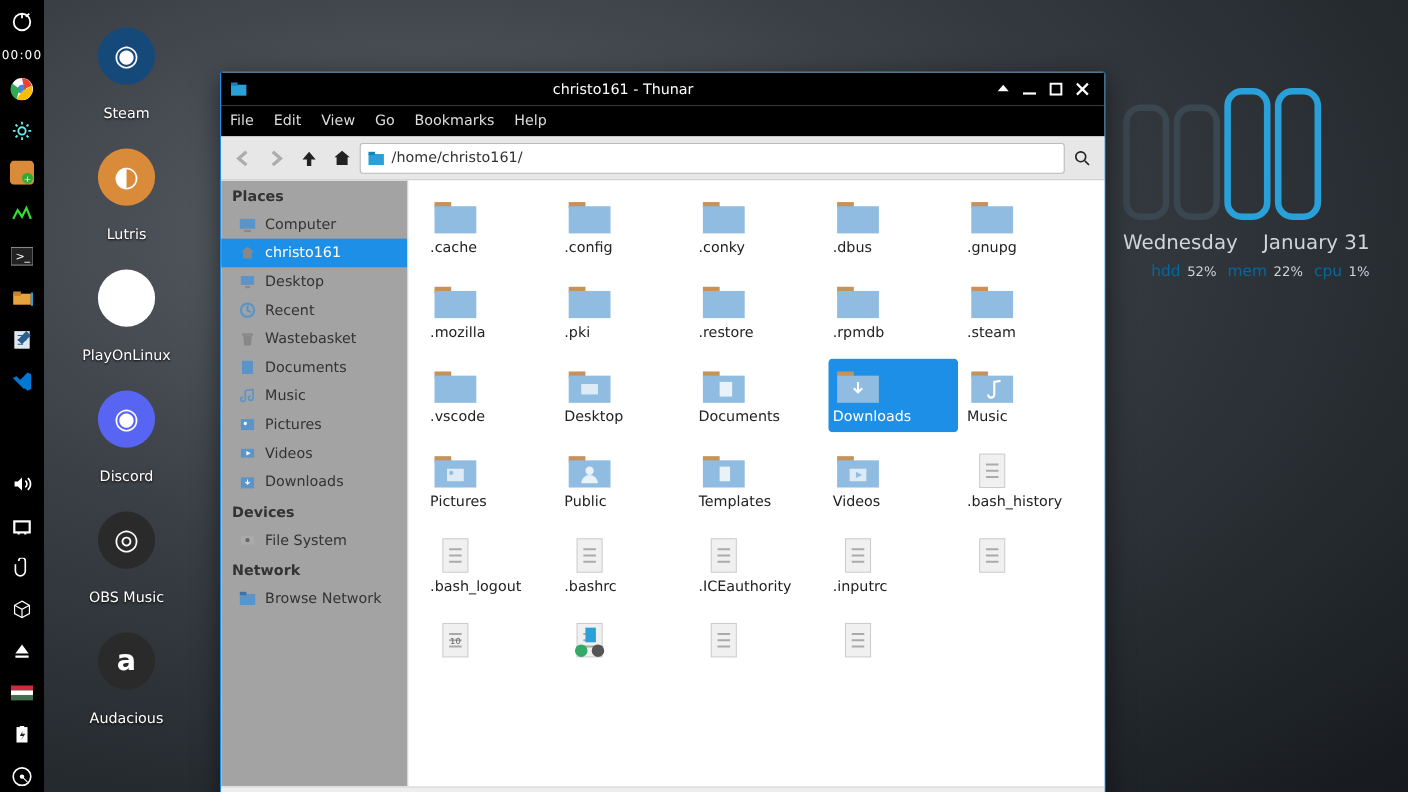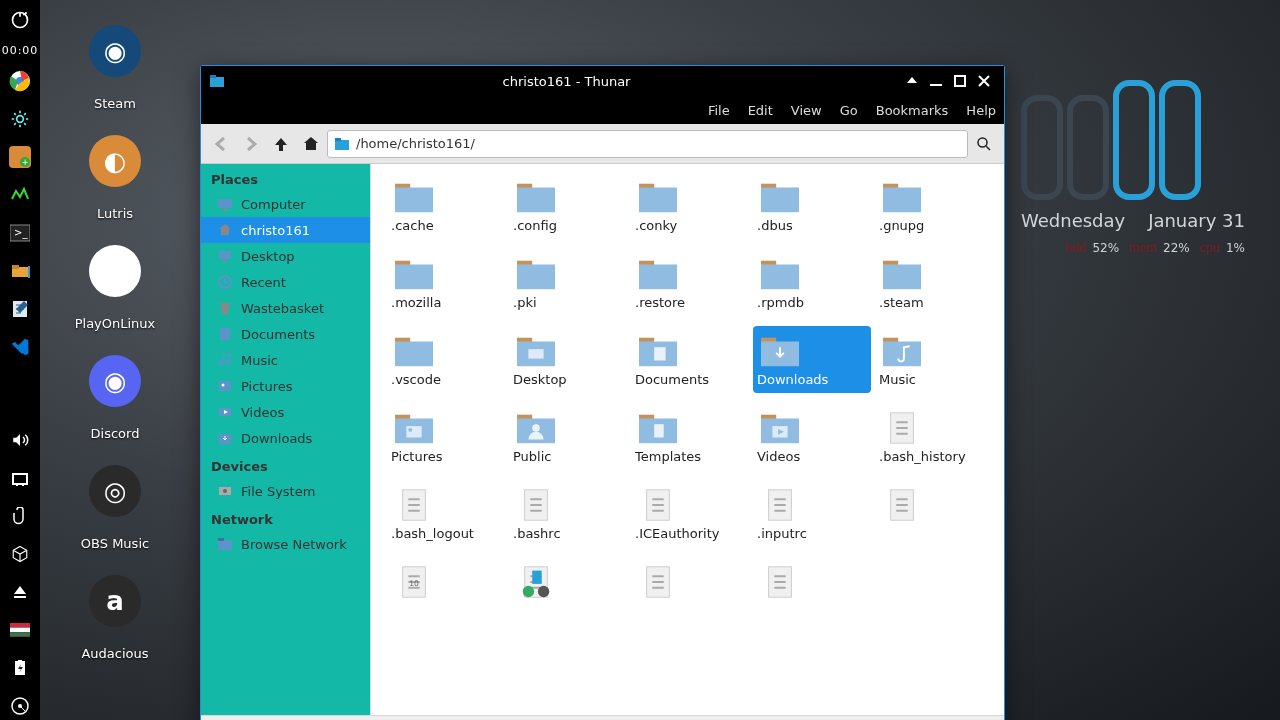--- a/index.html
+++ b/index.html
@@ -29,46 +29,46 @@
   .dicon .circle { width:52px; height:52px; border-radius:50%; display:flex; align-items:center; justify-content:center; }
   .dicon .label { margin-top:19px; font-size:13px; color:#fff; text-align:center; text-shadow:0 1px 2px #000; }
 
   
   .widget { position:absolute; right:35px; top:80px; text-align:right; }
   .widget .rings { display:flex; gap:4px; align-items:flex-end; margin-bottom:10px; }
   .widget .ring { border:6px solid #3a4650; border-radius:16px; width:42px; height:105px; }
   .widget .ring.on { border-color:#2aa0d8; height:120px; }
   .widget .dateline { font-size:18px; color:#d0d6da; }
   .widget .statline { margin-top:8px; font-size:14px; color:#cfd4d8; }
-  .widget .statline .k { color:#7f1d1d; margin-left:10px;font-family:Liberation Serif, serif; }
+  .widget .statline .k { color:#0369a1; margin-left:10px; }
   .widget .statline .k:first-child { margin-left:0; }
   .widget .statline .v { margin-left:6px; font-size:12px; }
 
   
   .win {
     position:absolute; left:200px; top:65px; width:805px; height:677px;
     background:#f6f6f6; border:1px solid #1d8fe6; border-radius:3px;
     display:flex; flex-direction:column; box-shadow:0 6px 24px rgba(0,0,0,.5);
   }
   .titlebar { height:30px; background:#000; color:#fff; display:flex; align-items:center; padding:0 8px; }
   .titlebar .icon { width:16px; height:16px; margin-right:8px; }
   .titlebar .title { flex:1; text-align:center; font-size:13px; }
   .titlebar .wbtn { width:24px; height:24px; display:flex; align-items:center; justify-content:center; cursor:pointer; font-size:13px; }
-  .menubar { height:28px; background:#000; color:#ddd; display:flex; align-items:center; padding:0 8px; gap:18px; font-size:13px;justify-content:flex-end; }
+  .menubar { height:28px; background:#000; color:#ddd; display:flex; align-items:center; padding:0 8px; gap:18px; font-size:13px; }
   .menubar span { cursor:pointer; }
   .toolbar { height:40px; background:#e7e7e7; border-bottom:1px solid #ccc;
              display:flex; align-items:center; padding:0 6px; gap:2px; }
   .toolbar .nav { width:28px; height:28px; display:flex; align-items:center; justify-content:center; cursor:pointer; }
   .location { flex:1; height:28px; background:#fff; border:1px solid #bbb; border-radius:3px;
               display:flex; align-items:center; padding:0 6px; font-size:13px; color:#333; }
   .location .ficon { width:16px; height:16px; margin-right:6px; }
   .searchbtn { width:28px; height:28px; display:flex; align-items:center; justify-content:center; cursor:pointer; }
 
   .body { flex:1; display:flex; overflow:hidden; background:#fff; }
-  .sidebar { width:170px; background:#14b8a6; border-right:1px solid #d8d8d8; overflow:auto; font-size:13px; color:#333; }
+  .sidebar { width:170px; background:#a3a3a3; border-right:1px solid #d8d8d8; overflow:auto; font-size:13px; color:#333; }
   .sidebar .hdr { font-weight:700; padding:8px 10px 4px; }
   .sidebar .row { display:flex; align-items:center; gap:8px; padding:5px 10px 5px 16px; cursor:pointer; }
   .sidebar .row.selected { background:#1d8fe6; color:#fff; }
   .sidebar .sicon { width:16px; height:16px; flex-shrink:0; }
 
   .iconview { flex:1; overflow:auto; padding:8px 8px 8px 16px; }
   .grid { display:grid; grid-template-columns: repeat(5, 118px); gap:10px 4px; }
   .cell { display:flex; flex-direction:column; align-items:flex-start; padding:4px 2px; border:2px solid transparent; cursor:pointer; border-radius:4px; }
   .cell.selected { background:#1d8fe6; color:#fff; }
   .cell .g { width:46px; height:38px; }

